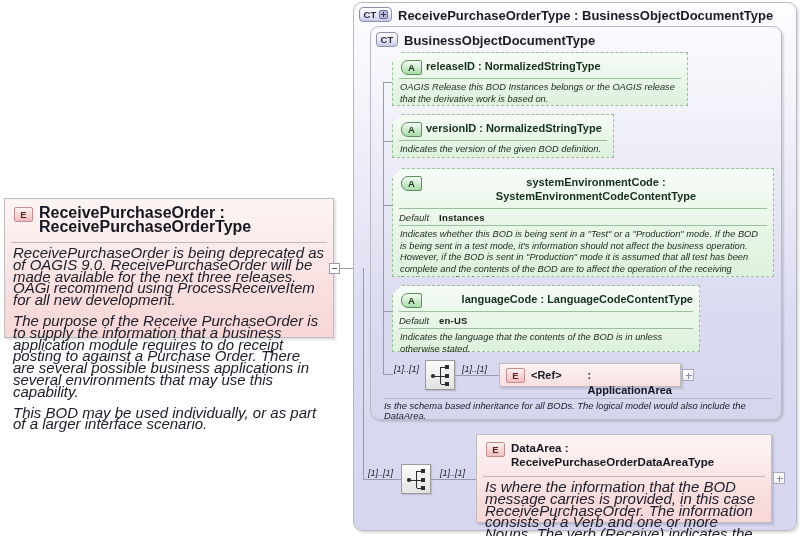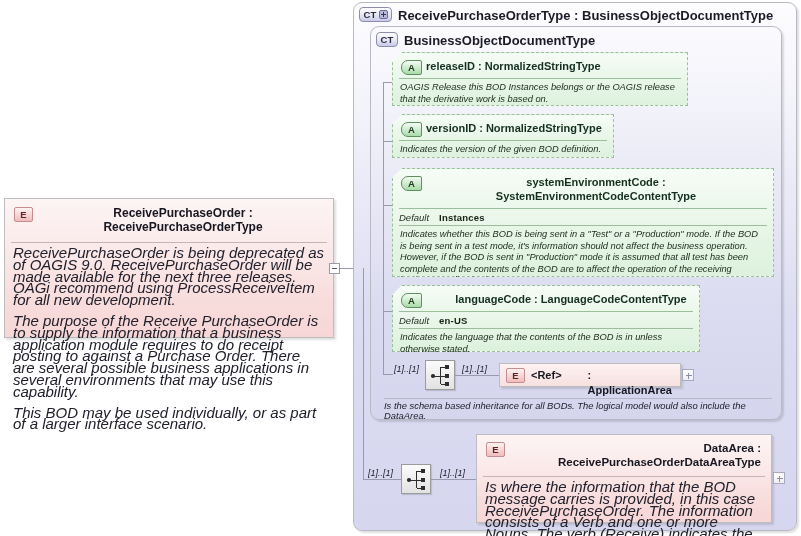--- a/index.html
+++ b/index.html
@@ -124,21 +124,21 @@
   }
   .elembox.flat {
     background: linear-gradient(to bottom, #fdf2f2 0%, #fae7e7 60%, #f8e0e0 100%);
   }
   .elembox .ehead {
     position:relative;
     padding: 5px 6px 5px 34px;
     font-size: 11.5px; font-weight:bold; color:#161620;
     line-height:14px;
   }
-  .elembox .ehead.center { text-align:right; padding-left: 34px; padding-right:10px;}
+  .elembox .ehead.center { text-align:left; padding-left: 34px; padding-right:10px;}
   .elembox .hr { height:1px; background:#c9b4b4; margin:0 6px; }
   .elembox .doc {
     padding: 4px 8px 6px 8px;
     font-size: 15px;
     font-style: italic;
     color:#20202c;
     line-height: 11.8px;
   }
   .elembox .doc p { margin: 0 0 9px 0; }
   .elembox .doc p:last-child { margin-bottom: 0; }
@@ -204,21 +204,21 @@
 </style>
 </head>
 <body>
 
 <div id="stage">
 
   <div class="elembox" style="left:4px; top:198px; width:330px; height:140px;">
     <div class="chip elem" style="left:9px; top:8px;">
         <span>E</span>
       </div>
-    <div class="ehead" style="padding-left:34px; padding-top:7px; font-size:12px;text-align:center;">
+    <div class="ehead" style="padding-left:34px; padding-top:7px; font-size:16px;">
       <span>ReceivePurchaseOrder : ReceivePurchaseOrderType</span>
     </div>
     <div class="hr" style="margin-top:3px;"></div>
     <div class="doc">
       <p>ReceivePurchaseOrder is being deprecated as of OAGIS 9.0. ReceivePurchaseOrder will be made available for the next three releases. OAGi recommend using ProcessReceiveItem for all new development.</p>
       <p>The purpose of the Receive PurchaseOrder is to supply the information that a business application module requires to do receipt posting to against a Purchase Order. There are several possible business applications in several environments that may use this capability.</p>
       <p>This BOD may be used individually, or as part of a larger interface scenario.</p>
     </div>
   </div>
 
@@ -282,21 +282,21 @@
       <span class="v">Instances</span>
     </div>
     <div class="hr" style="margin-top:0;"></div>
     <div class="doc"><span>Indicates whether this BOD is being sent in a "Test" or a "Production" mode. If the BOD is being sent in a test mode, it's information should not affect the business operation. However, if the BOD is sent in "Production" mode it is assumed that all test has been complete and the contents of the BOD are to affect the operation of the receiving business application(s).</span></div>
   </div>
 
   <div class="attrbox" style="left:392px; top:285px; width:308px; height:67px;">
     <div class="chip attr" style="left:8px; top:7px;">
         <span>A</span>
       </div>
-    <div class="ahead" style="text-align:center; padding-left:33px; padding-top:6px; min-height:20px;margin-left:23px;">
+    <div class="ahead" style="text-align:right; padding-left:33px; padding-top:6px; min-height:20px;margin-left:23px;">
       <span>languageCode : LanguageCodeContentType</span>
     </div>
     <div class="hr"></div>
     <div class="defrow">
       <span class="k">Default</span>
       <span class="v">en-US</span>
     </div>
     <div class="hr" style="margin-top:0;"></div>
     <div class="doc"><span>Indicates the language that the contents of the BOD is in unless otherwise stated.</span></div>
   </div>

